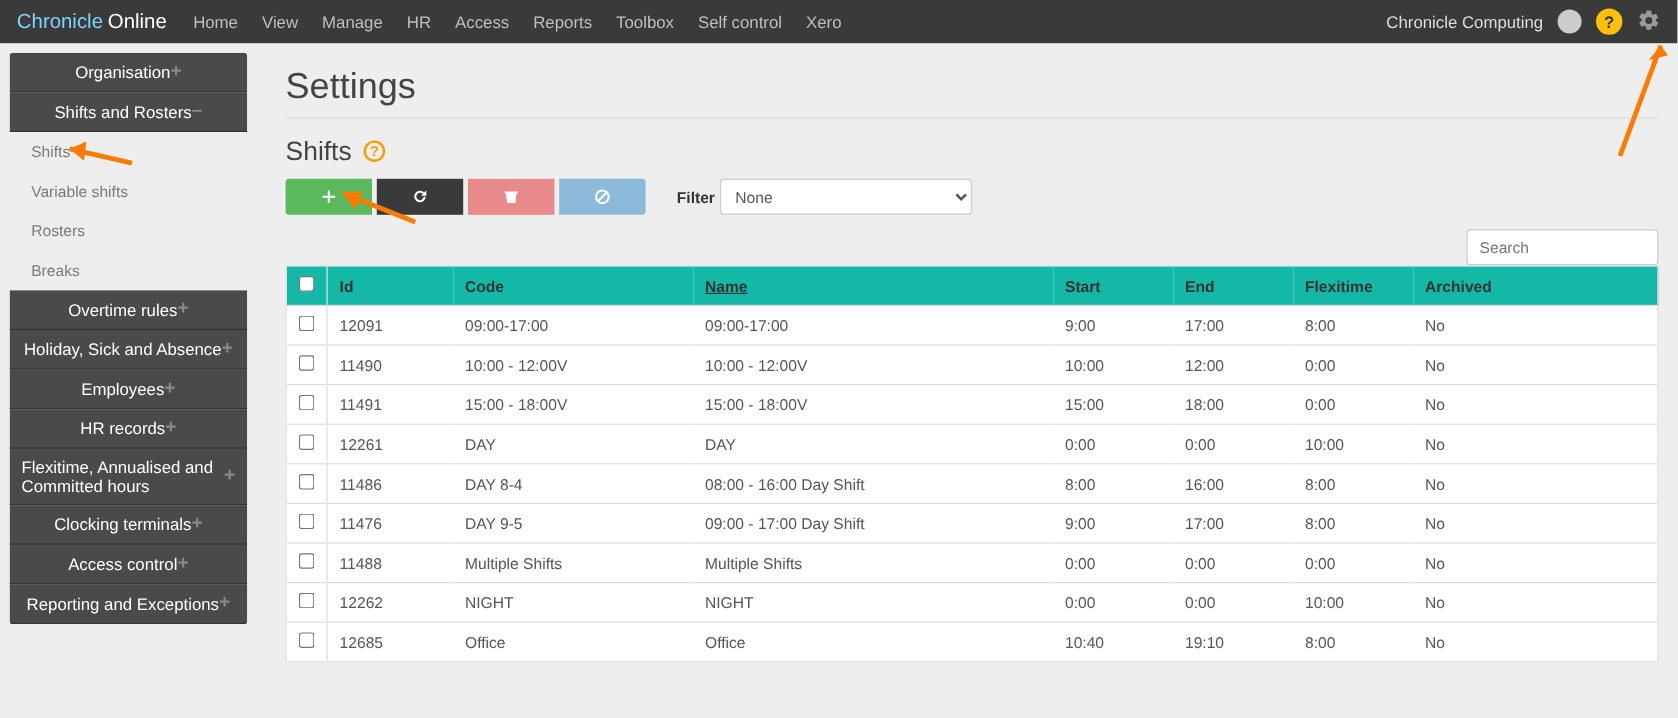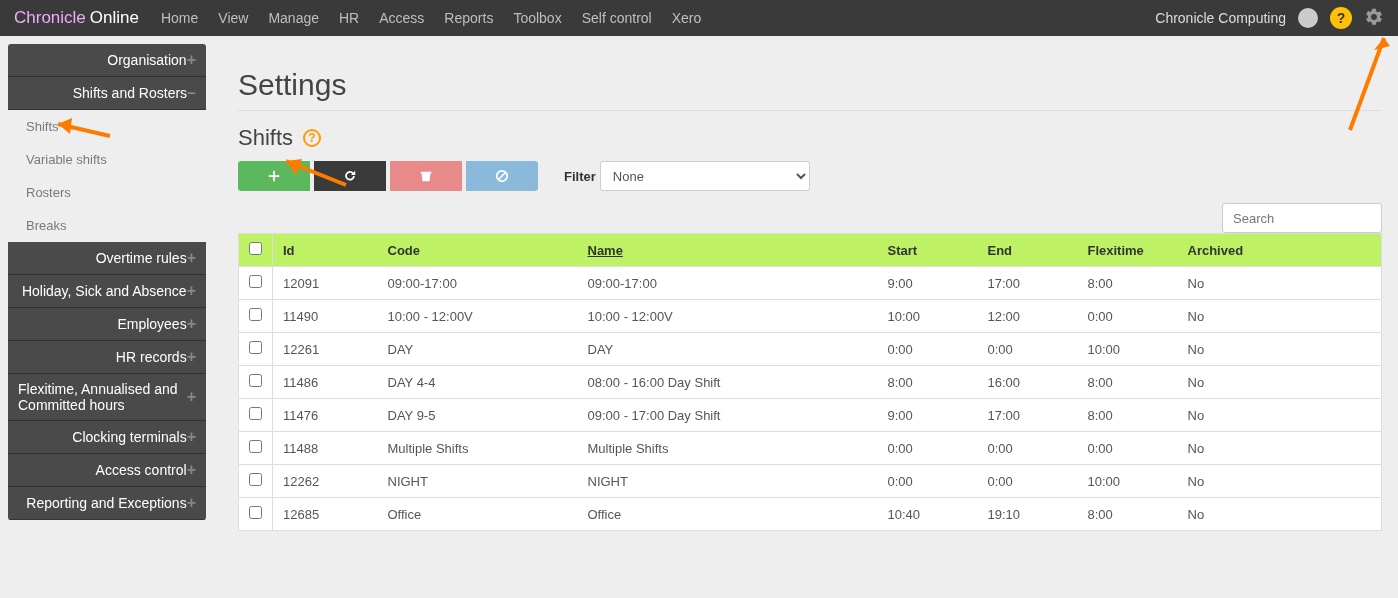--- a/index.html
+++ b/index.html
@@ -1,37 +1,37 @@
 <!DOCTYPE html>
 <html><head>
 <meta charset="utf-8">
 <style>
   * { box-sizing: border-box; margin: 0; padding: 0; }
   body { font-family: Arial, Helvetica, sans-serif; font-size: 14px; color: #333; background: #eee; width: 1398px; height: 598px; overflow: hidden; position: relative; }
 
   
   .topnav { background: #3a3a3a; height: 36px; display: flex; align-items: center; padding: 0 14px; color: #bbb; }
   .brand { font-size: 17px; font-weight: 500; margin-right: 22px; }
-  .brand .orange { color: #f0abfc; }
+  .brand .orange { color: #7dd3fc; }
   .brand .white { color: #fff; margin-left: 4px; }
   .navlinks { display: flex; gap: 20px; }
   .navlinks span { color: #bfbfbf; cursor: pointer; font-size: 14px; }
   .nav-right { margin-left: auto; display: flex; align-items: center; gap: 12px; color: #ddd; }
   .avatar { width: 20px; height: 20px; border-radius: 50%; background: #ccc; display: inline-block; }
   .help-badge { width: 22px; height: 22px; border-radius: 50%; background: #ffc107; color: #333; font-weight: bold; display: flex; align-items: center; justify-content: center; font-size: 14px; }
   .gear-icon svg { width: 20px; height: 20px; fill: #999; }
 
   
   .layout { display: flex; height: calc(598px - 36px); }
   .sidebar { width: 206px; padding: 8px 0 8px 8px; }
-  .main { flex: 1; padding: 12px 16px 0 32px; overflow: auto; }
+  .main { flex: 1; padding: 0 16px 0 32px; overflow: auto; }
 
   
   .acc { border-radius: 3px; overflow: hidden; }
-  .acc-item { background: #4a4a4a; color: #fff; padding: 7px 10px; font-size: 14px; display: flex; justify-content: flex-end; align-items: center; cursor: pointer; border-bottom: 1px solid #333; position: relative; }
+  .acc-item { background: #4a4a4a; color: #fff; padding: 7px 10px; font-size: 14px; display: flex; justify-content: center; align-items: center; cursor: pointer; border-bottom: 1px solid #333; position: relative; }
   .acc-item.expanded { background: #4a4a4a; }
   .acc-toggle { color: #888; font-size: 16px; font-weight: bold; }
   .acc-sub { background: #eee; }
   .acc-sub div { padding: 9px 10px 9px 18px; color: #7a7a7a; font-size: 13px; cursor: pointer; }
 
   
   .page-title { font-size: 30px; font-weight: normal; color: #444; padding: 20px 0 8px 0; border-bottom: 1px solid #ddd; }
   .section-title-row { display: flex; align-items: center; gap: 10px; margin-top: 14px; margin-bottom: 10px; }
   .section-title { font-size: 22px; color: #444; }
   .info-icon { width: 18px; height: 18px; border: 2px solid #ff9a00; border-radius: 50%; color: #ff9a00; font-size: 12px; font-weight: bold; display: inline-flex; align-items: center; justify-content: center; }
@@ -46,21 +46,21 @@
 
   .filter-label { margin-left: 22px; font-weight: bold; font-size: 13px; color: #333; }
   .filter-select { width: 210px; height: 30px; border: 1px solid #ccc; border-radius: 3px; padding: 0 8px; background: #fff; color: #555; font-size: 13px; }
 
   .search-box { float: right; margin-top: -2px; }
   .search-box input { width: 160px; height: 30px; border: 1px solid #ccc; border-radius: 3px; padding: 0 10px; font-size: 13px; }
 
   
   table { width: 100%; border-collapse: collapse; background: #fff; border: 1px solid #ddd; font-size: 13px; }
   th, td { text-align: left; padding: 8px 10px; border-top: 1px solid #ddd; color: #555; }
-  th { background: #bef264; color: #333; font-weight: bold; border-top: 1px solid #ddd; }
+  th { background: #14b8a6; color: #333; font-weight: bold; border-top: 1px solid #ddd; }
   td.check, th.check { width: 30px; text-align: center; border-right: 1px solid #ddd; }
   input[type=checkbox] { width: 13px; height: 13px; }
 
   .col-id { width: 105px; }
   .col-code { width: 200px; }
   .col-name { width: 300px; text-decoration: underline; }
   .col-start, .col-end, .col-contracted { width: 100px; }
 
   
   .arrow { position: absolute; pointer-events: none; }
@@ -221,32 +221,42 @@
             <td>11490</td>
             <td>10:00 - 12:00V</td>
             <td>10:00 - 12:00V</td>
             <td>10:00</td>
             <td>12:00</td>
             <td>0:00</td>
             <td>No</td>
           </tr>
           <tr>
             <td class="check"><input type="checkbox" style=""></td>
+            <td>11491</td>
+            <td>15:00 - 18:00V</td>
+            <td>15:00 - 18:00V</td>
+            <td>15:00</td>
+            <td>18:00</td>
+            <td>0:00</td>
+            <td>No</td>
+          </tr>
+          <tr>
+            <td class="check"><input type="checkbox" style=""></td>
             <td>12261</td>
             <td>DAY</td>
             <td>DAY</td>
             <td>0:00</td>
             <td>0:00</td>
             <td>10:00</td>
             <td>No</td>
           </tr>
           <tr>
             <td class="check"><input type="checkbox" style=""></td>
             <td>11486</td>
-            <td>DAY 4-4</td>
+            <td>DAY 8-4</td>
             <td>08:00 - 16:00 Day Shift</td>
             <td>8:00</td>
             <td>16:00</td>
             <td>8:00</td>
             <td>No</td>
           </tr>
           <tr>
             <td class="check"><input type="checkbox" style=""></td>
             <td>11476</td>
             <td>DAY 9-5</td>

